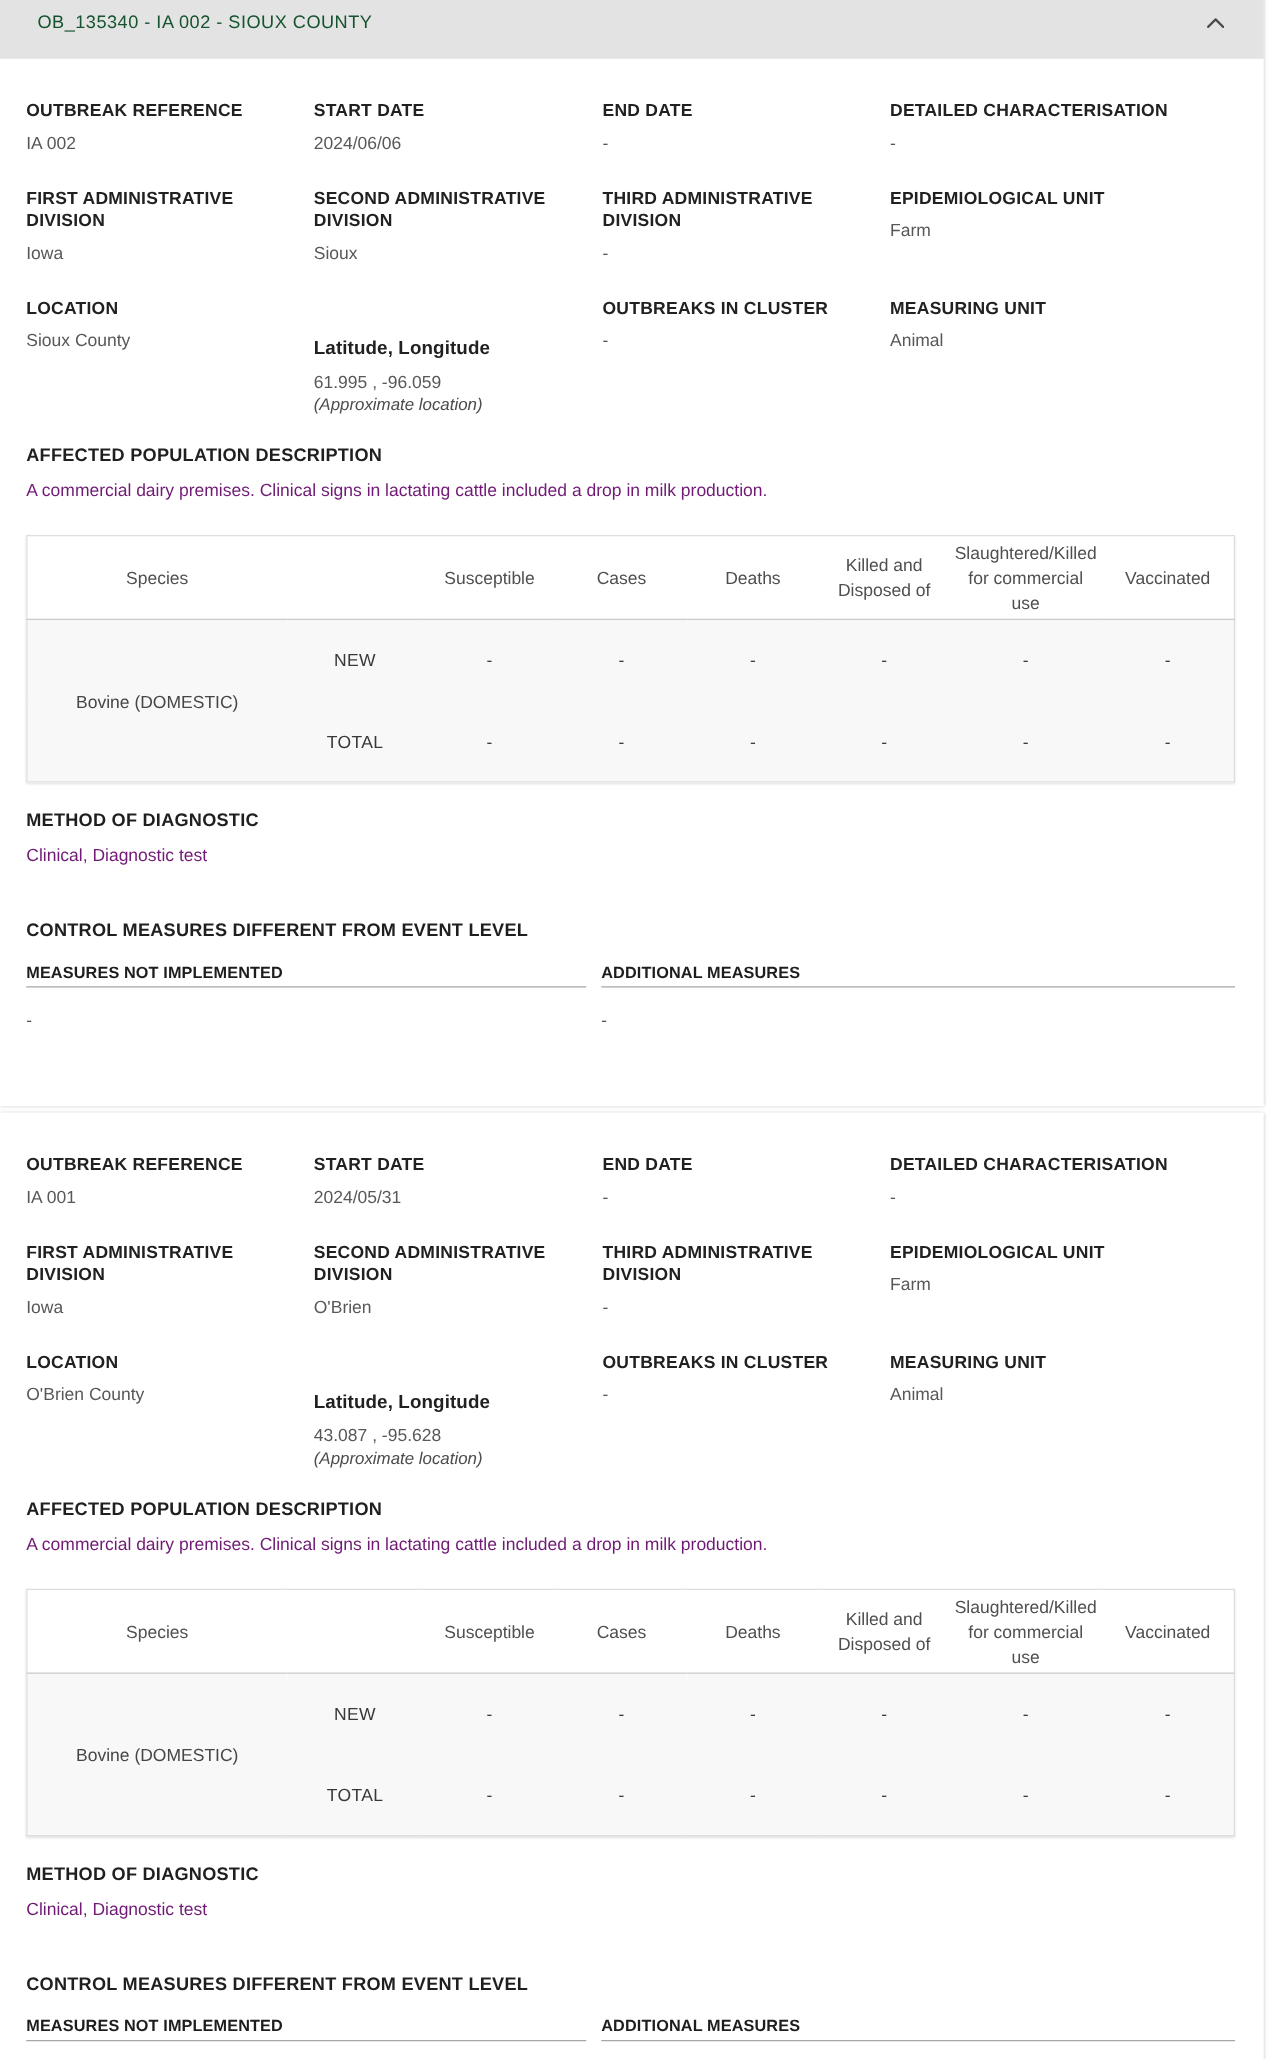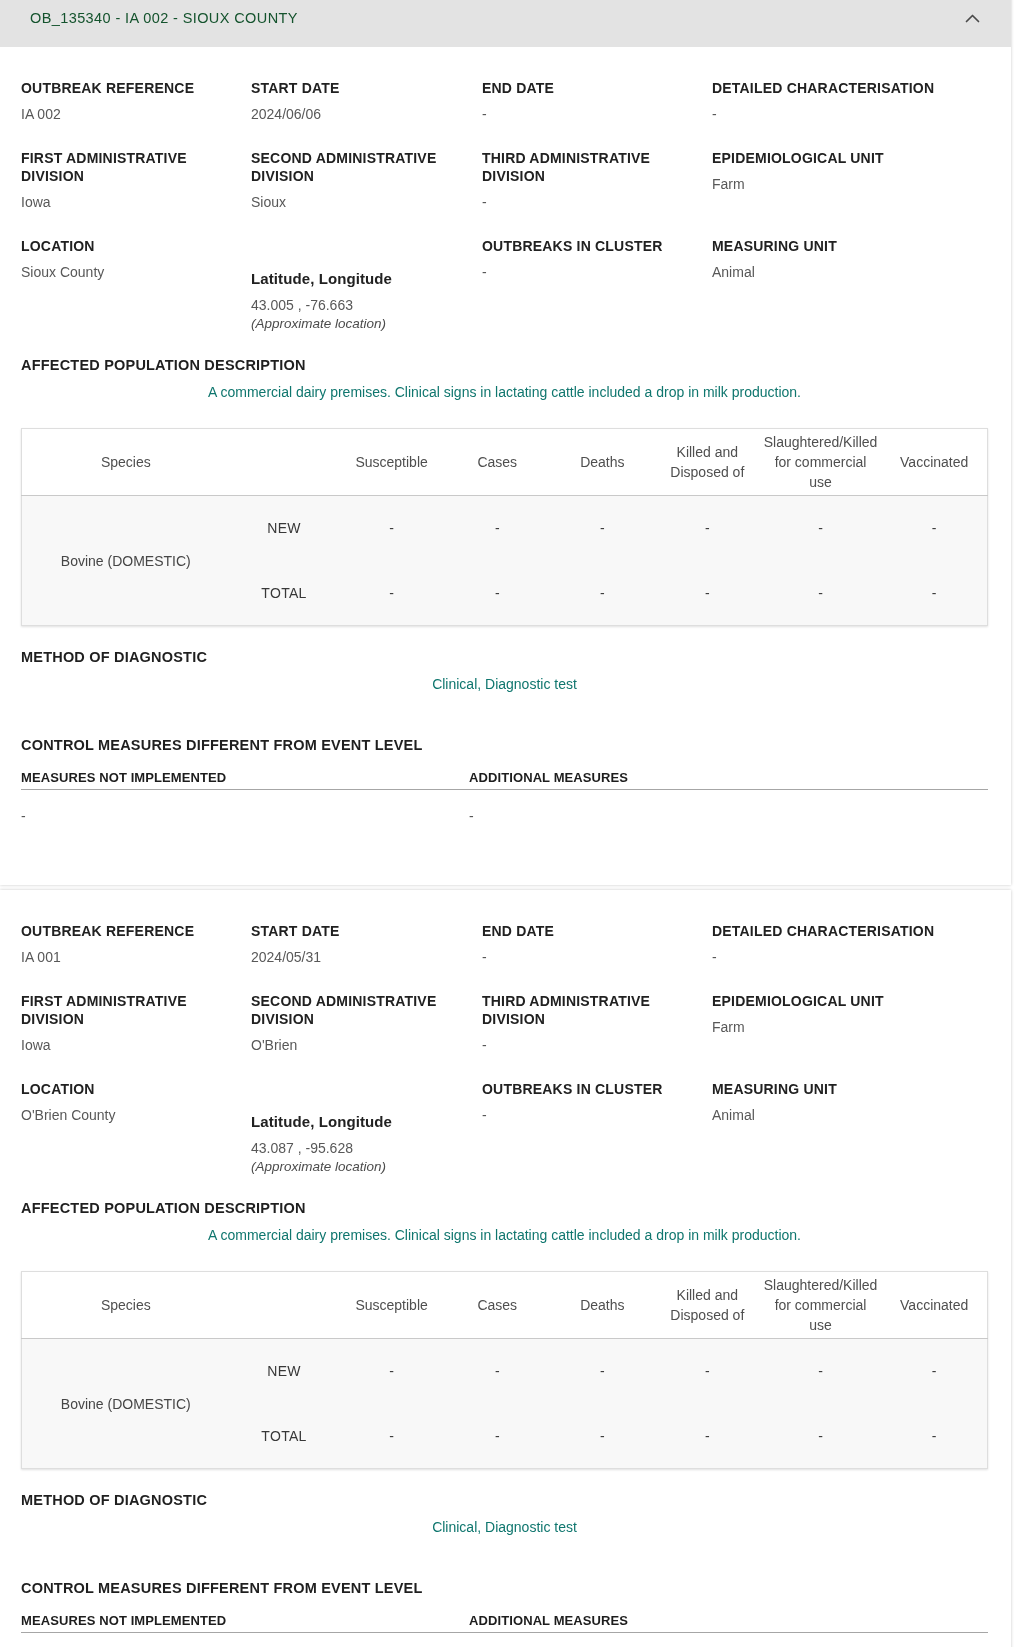--- a/index.html
+++ b/index.html
@@ -46,21 +46,21 @@
   }
   .field-note {
     font-size: 13.5px; color: #4c4c4c; font-style: italic; line-height: 18px;
   }
 
   .section-heading {
     font-size: 14.5px; font-weight: bold; color: #1f1f1f;
     letter-spacing: 0.2px; line-height: 20px; margin-top: 2px;
   }
   .section-text {
-    font-size: 14px; color: #0f766e; line-height: 18px; margin-top: 8px; text-align: center;
+    font-size: 14px; color: #701a75; line-height: 18px; margin-top: 8px;
   }
 
   .species-table {
     width: 100%; margin-top: 27px;
     border-collapse: collapse;
     border: 1px solid #dedede;
     box-shadow: 0 1px 2px rgba(0,0,0,0.12);
   }
   .species-table thead th {
     background: #ffffff; font-weight: 400; font-size: 14px; color: #4f4f4f;
@@ -73,21 +73,21 @@
   }
   .species-table tbody { background: #f8f8f8; }
   .species-table tbody td {
     font-size: 14px; color: #3e3e3e; text-align: center;
     height: 65px; vertical-align: middle; padding: 12px 4px;
   }
   .species-table td.species-cell { color: #464646; }
   .species-table td.row-type { color: #383838; letter-spacing: 0.3px; }
 
   .measures-grid {
-    display: grid; grid-template-columns: 448px 1fr; 
+    display: grid; grid-template-columns: 448px 1fr; column-gap: 12px;
     margin-top: 14px;
   }
   .measure-col-label {
     font-size: 13px; font-weight: bold; color: #1d1d1d; letter-spacing: 0.1px;
     line-height: 17px; padding-bottom: 3px; border-bottom: 1px solid #a6a6a6;
   }
   .measure-value { font-size: 14px; color: #585858; margin-top: 17px; line-height: 18px; }
   .mt-method { margin-top: 21px; }
   .mt-control { margin-top: 42px; }
 </style>
@@ -147,21 +147,21 @@
         </div>
       </div>
 
       <div class="fields-row row-3">
         <div class="field">
           <div class="field-label">LOCATION</div>
           <div class="field-value">Sioux County</div>
         </div>
         <div class="field">
           <div class="field-label titlecase">Latitude, Longitude</div>
-          <div class="field-value"><span>43.005 , -76.663</span><br>
+          <div class="field-value"><span>61.995 , -96.059</span><br>
             <span class="field-note">(Approximate location)</span>
           </div>
         </div>
         <div class="field">
           <div class="field-label">OUTBREAKS IN CLUSTER</div>
           <div class="field-value">-</div>
         </div>
         <div class="field">
           <div class="field-label">MEASURING UNIT</div>
           <div class="field-value">Animal</div>

